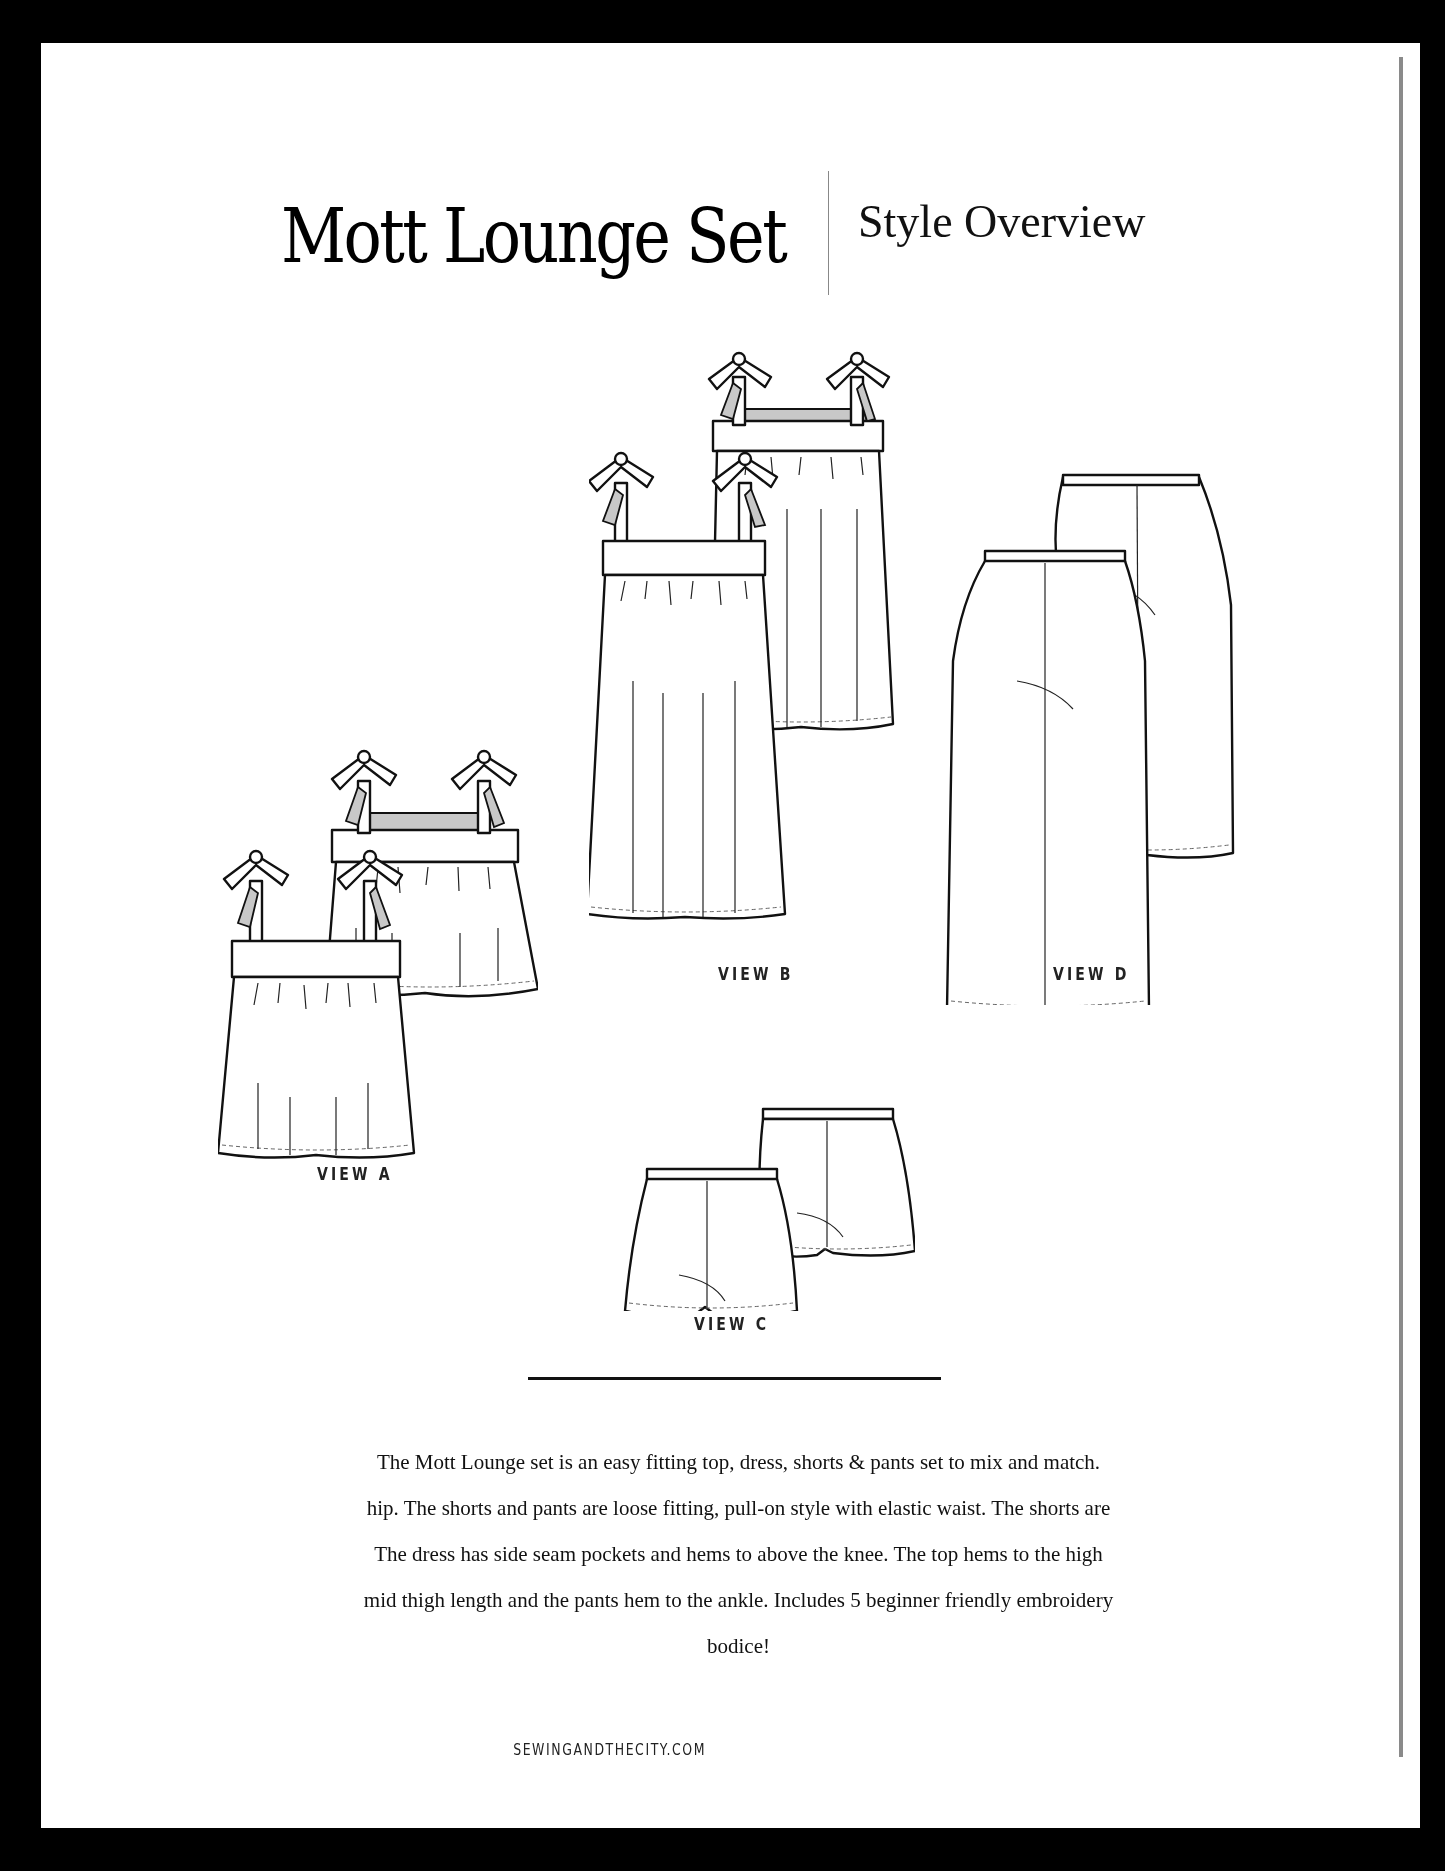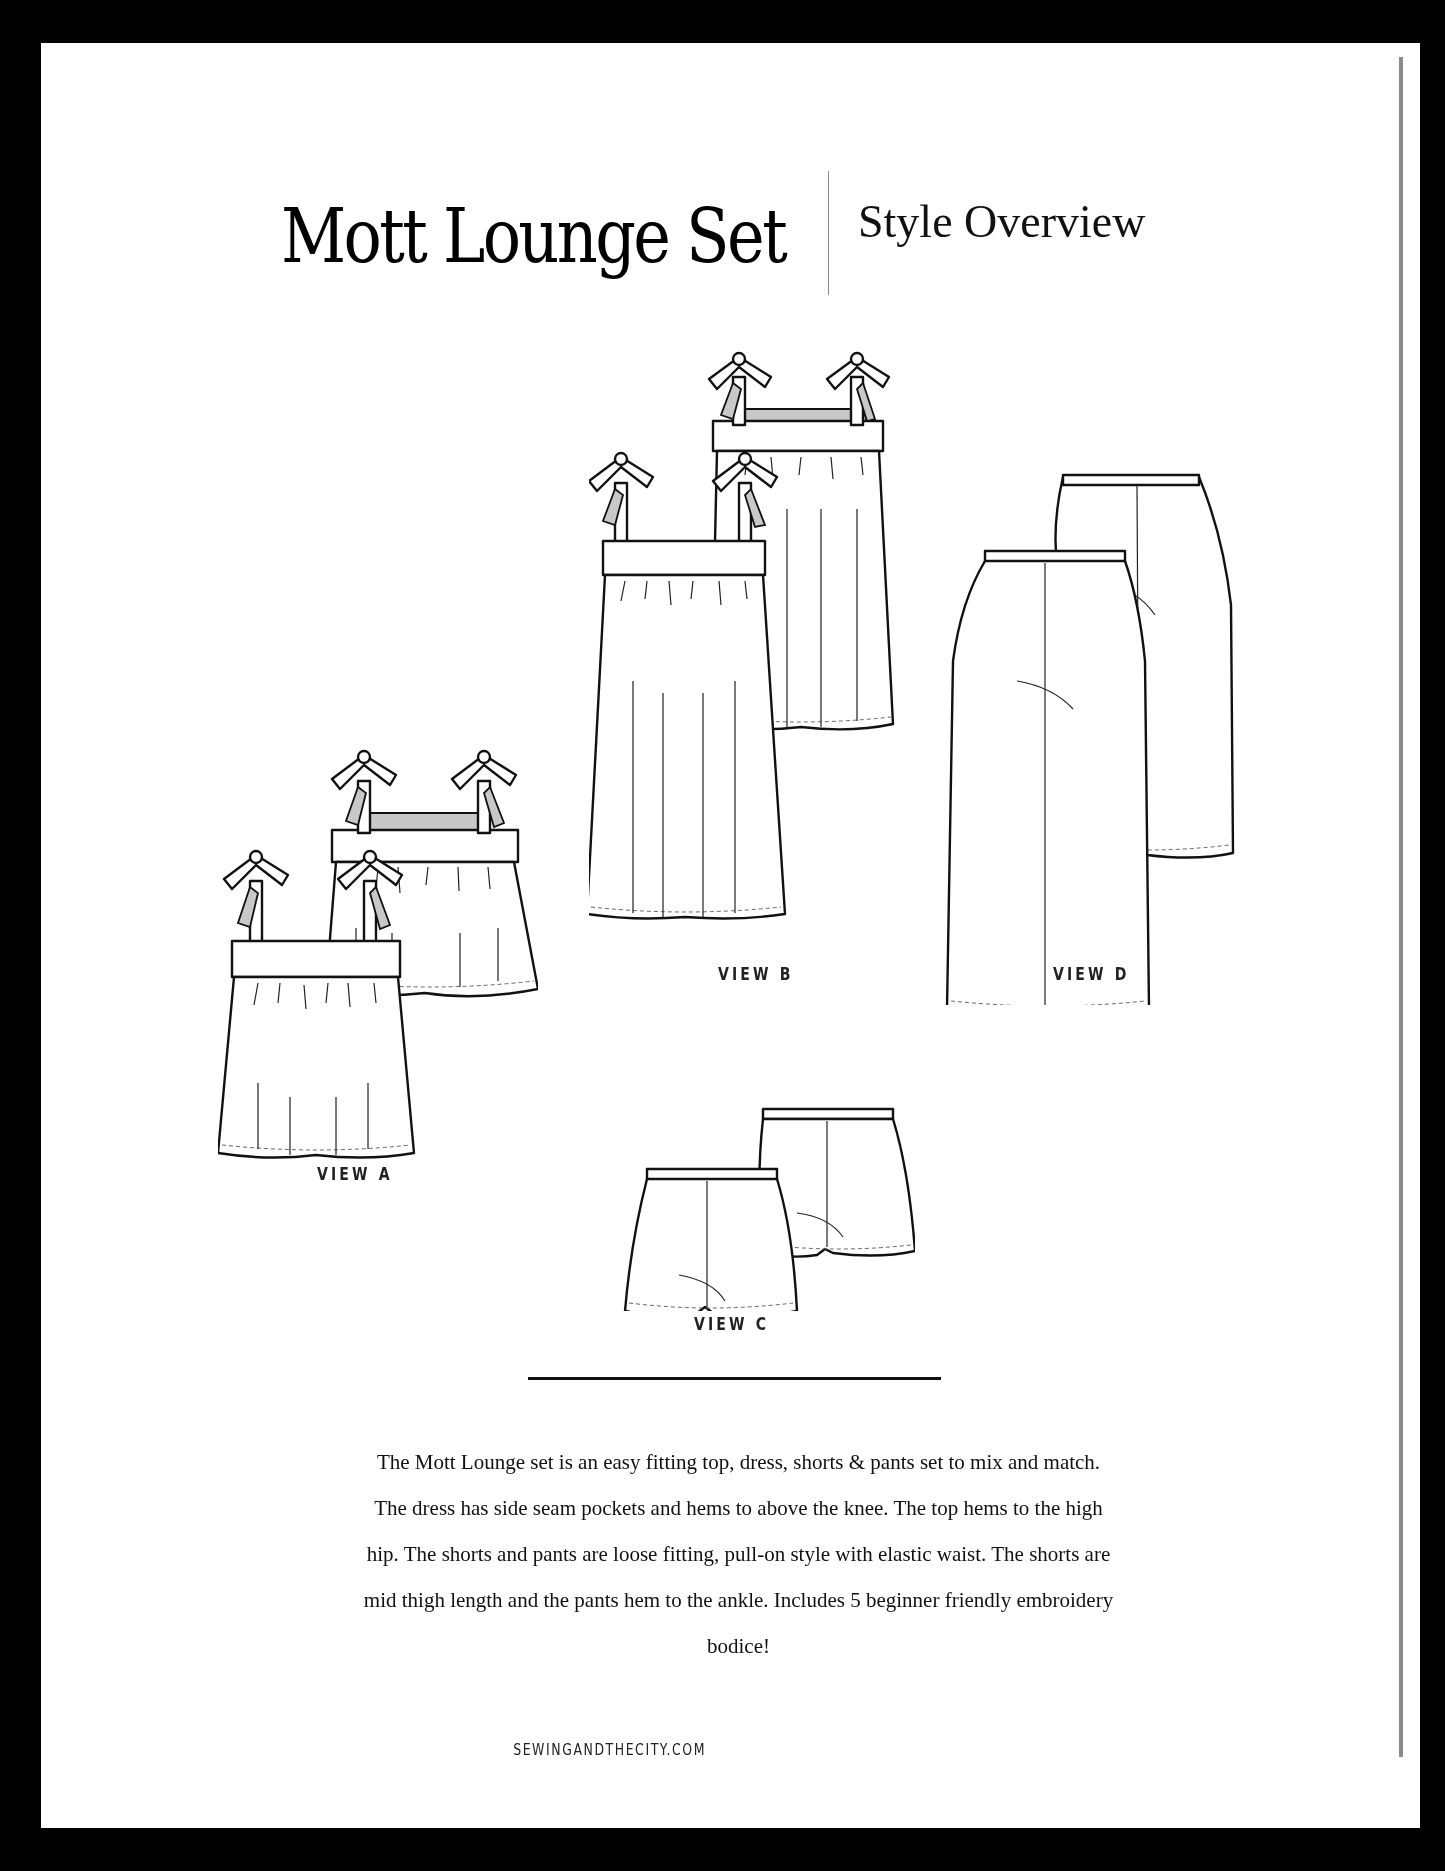--- a/index.html
+++ b/index.html
@@ -135,22 +135,22 @@
       <path class="t" d="M54 114 Q88 120 100 140"></path>
       <path class="d" d="M4 142 Q86 152 168 142"></path>
     </g>
   </svg>
   <div class="view-label" style="left:653px;top:1270px;">VIEW C</div>
 
   <div class="divider"></div>
 
   <div class="desc">
     <span>The Mott Lounge set is an easy fitting top, dress, shorts &amp; pants set to mix and match.</span>
+    <span>hip. The shorts and pants are loose fitting, pull-on style with elastic waist. The shorts are</span>
     <span>The dress has side seam pockets and hems to above the knee. The top hems to the high</span>
-    <span>hip. The shorts and pants are loose fitting, pull-on style with elastic waist. The shorts are</span>
     <span>mid thigh length and the pants hem to the ankle. Includes 5 beginner friendly embroidery</span>
     <span>bodice!</span>
   </div>
 
   <div class="footer"><span>SEWINGANDTHECITY.COM</span></div>
 </div>
 
 <div class="scrollbar"></div>
 
 </body></html>

